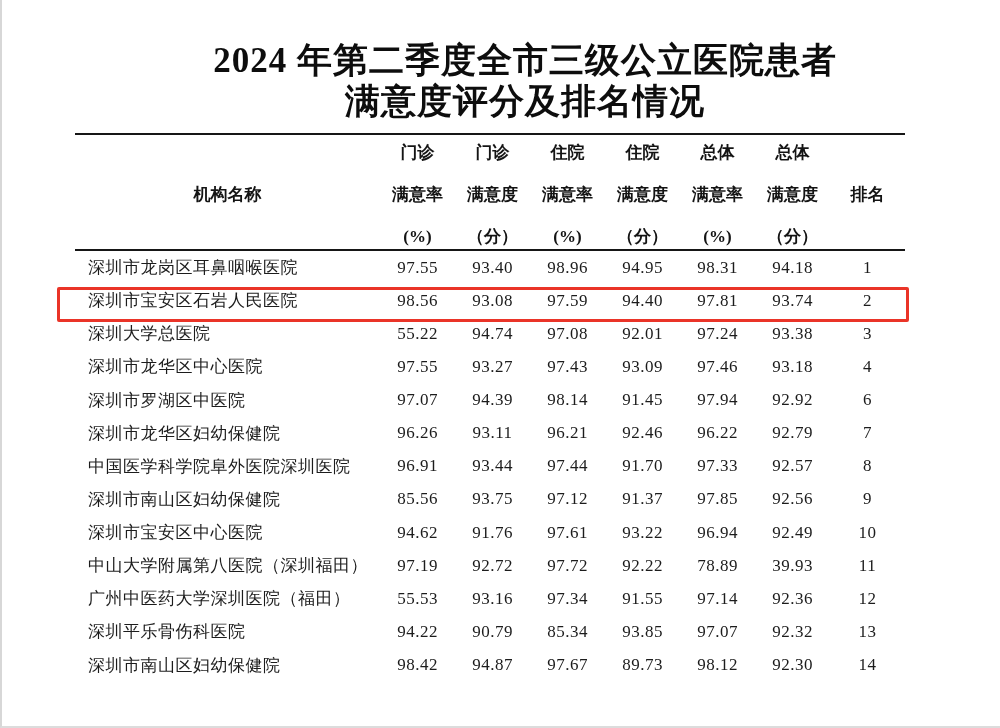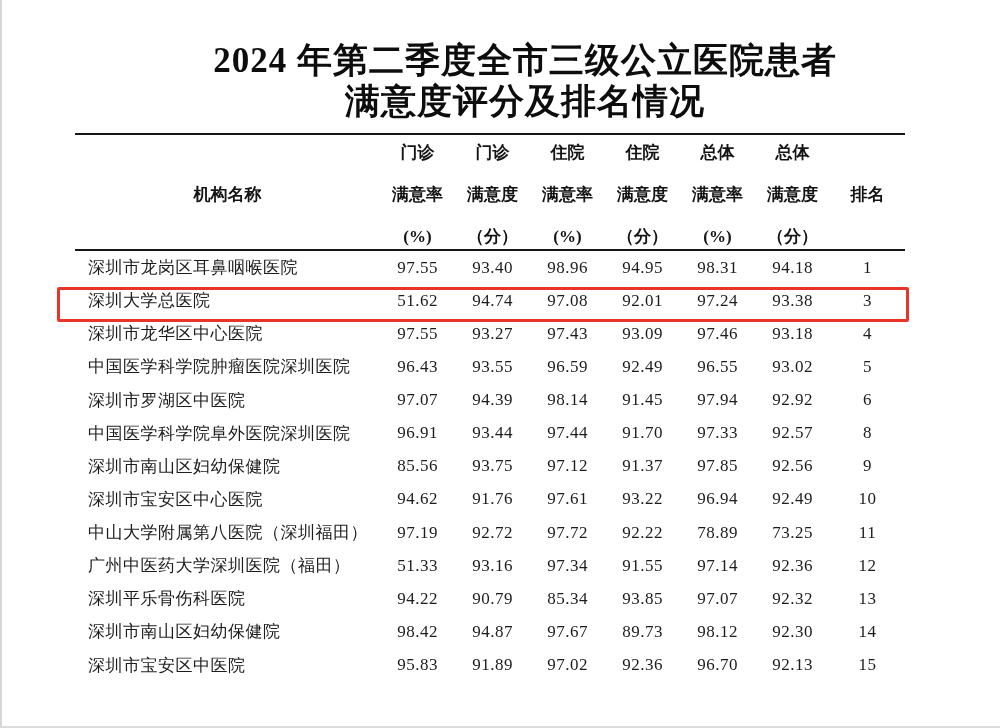--- a/index.html
+++ b/index.html
@@ -134,60 +134,70 @@
     <td class="name">深圳市龙岗区耳鼻咽喉医院</td>
     <td class="num">97.55</td>
     <td class="num">93.40</td>
     <td class="num">98.96</td>
     <td class="num">94.95</td>
     <td class="num">98.31</td>
     <td class="num">94.18</td>
     <td class="num">1</td>
   </tr>
         <tr>
+    <td class="name">深圳市宝安区石岩人民医院</td>
+    <td class="num">98.56</td>
+    <td class="num">93.08</td>
+    <td class="num">97.59</td>
+    <td class="num">94.40</td>
+    <td class="num">97.81</td>
+    <td class="num">93.74</td>
+    <td class="num">2</td>
+  </tr>
+        <tr>
     <td class="name">深圳大学总医院</td>
-    <td class="num">51.62</td>
+    <td class="num">55.22</td>
     <td class="num">94.74</td>
     <td class="num">97.08</td>
     <td class="num">92.01</td>
     <td class="num">97.24</td>
     <td class="num">93.38</td>
     <td class="num">3</td>
   </tr>
         <tr>
     <td class="name">深圳市龙华区中心医院</td>
     <td class="num">97.55</td>
     <td class="num">93.27</td>
     <td class="num">97.43</td>
     <td class="num">93.09</td>
     <td class="num">97.46</td>
     <td class="num">93.18</td>
     <td class="num">4</td>
   </tr>
         <tr>
-    <td class="name">中国医学科学院肿瘤医院深圳医院</td>
-    <td class="num">96.43</td>
-    <td class="num">93.55</td>
-    <td class="num">96.59</td>
-    <td class="num">92.49</td>
-    <td class="num">96.55</td>
-    <td class="num">93.02</td>
-    <td class="num">5</td>
-  </tr>
-        <tr>
     <td class="name">深圳市罗湖区中医院</td>
     <td class="num">97.07</td>
     <td class="num">94.39</td>
     <td class="num">98.14</td>
     <td class="num">91.45</td>
     <td class="num">97.94</td>
     <td class="num">92.92</td>
     <td class="num">6</td>
   </tr>
         <tr>
+    <td class="name">深圳市龙华区妇幼保健院</td>
+    <td class="num">96.26</td>
+    <td class="num">93.11</td>
+    <td class="num">96.21</td>
+    <td class="num">92.46</td>
+    <td class="num">96.22</td>
+    <td class="num">92.79</td>
+    <td class="num">7</td>
+  </tr>
+        <tr>
     <td class="name">中国医学科学院阜外医院深圳医院</td>
     <td class="num">96.91</td>
     <td class="num">93.44</td>
     <td class="num">97.44</td>
     <td class="num">91.70</td>
     <td class="num">97.33</td>
     <td class="num">92.57</td>
     <td class="num">8</td>
   </tr>
         <tr>
@@ -210,26 +220,26 @@
     <td class="num">92.49</td>
     <td class="num">10</td>
   </tr>
         <tr>
     <td class="name">中山大学附属第八医院（深圳福田）</td>
     <td class="num">97.19</td>
     <td class="num">92.72</td>
     <td class="num">97.72</td>
     <td class="num">92.22</td>
     <td class="num">78.89</td>
-    <td class="num">73.25</td>
+    <td class="num">39.93</td>
     <td class="num">11</td>
   </tr>
         <tr>
     <td class="name">广州中医药大学深圳医院（福田）</td>
-    <td class="num">51.33</td>
+    <td class="num">55.53</td>
     <td class="num">93.16</td>
     <td class="num">97.34</td>
     <td class="num">91.55</td>
     <td class="num">97.14</td>
     <td class="num">92.36</td>
     <td class="num">12</td>
   </tr>
         <tr>
     <td class="name">深圳平乐骨伤科医院</td>
     <td class="num">94.22</td>
@@ -243,28 +253,18 @@
         <tr>
     <td class="name">深圳市南山区妇幼保健院</td>
     <td class="num">98.42</td>
     <td class="num">94.87</td>
     <td class="num">97.67</td>
     <td class="num">89.73</td>
     <td class="num">98.12</td>
     <td class="num">92.30</td>
     <td class="num">14</td>
   </tr>
-        <tr>
-    <td class="name">深圳市宝安区中医院</td>
-    <td class="num">95.83</td>
-    <td class="num">91.89</td>
-    <td class="num">97.02</td>
-    <td class="num">92.36</td>
-    <td class="num">96.70</td>
-    <td class="num">92.13</td>
-    <td class="num">15</td>
-  </tr>
       </tbody>
   </table>
 
   <div id="highlight-box" style="border-color: rgb(234, 52, 40);"></div>
 
 </div>
 
 </body></html>

